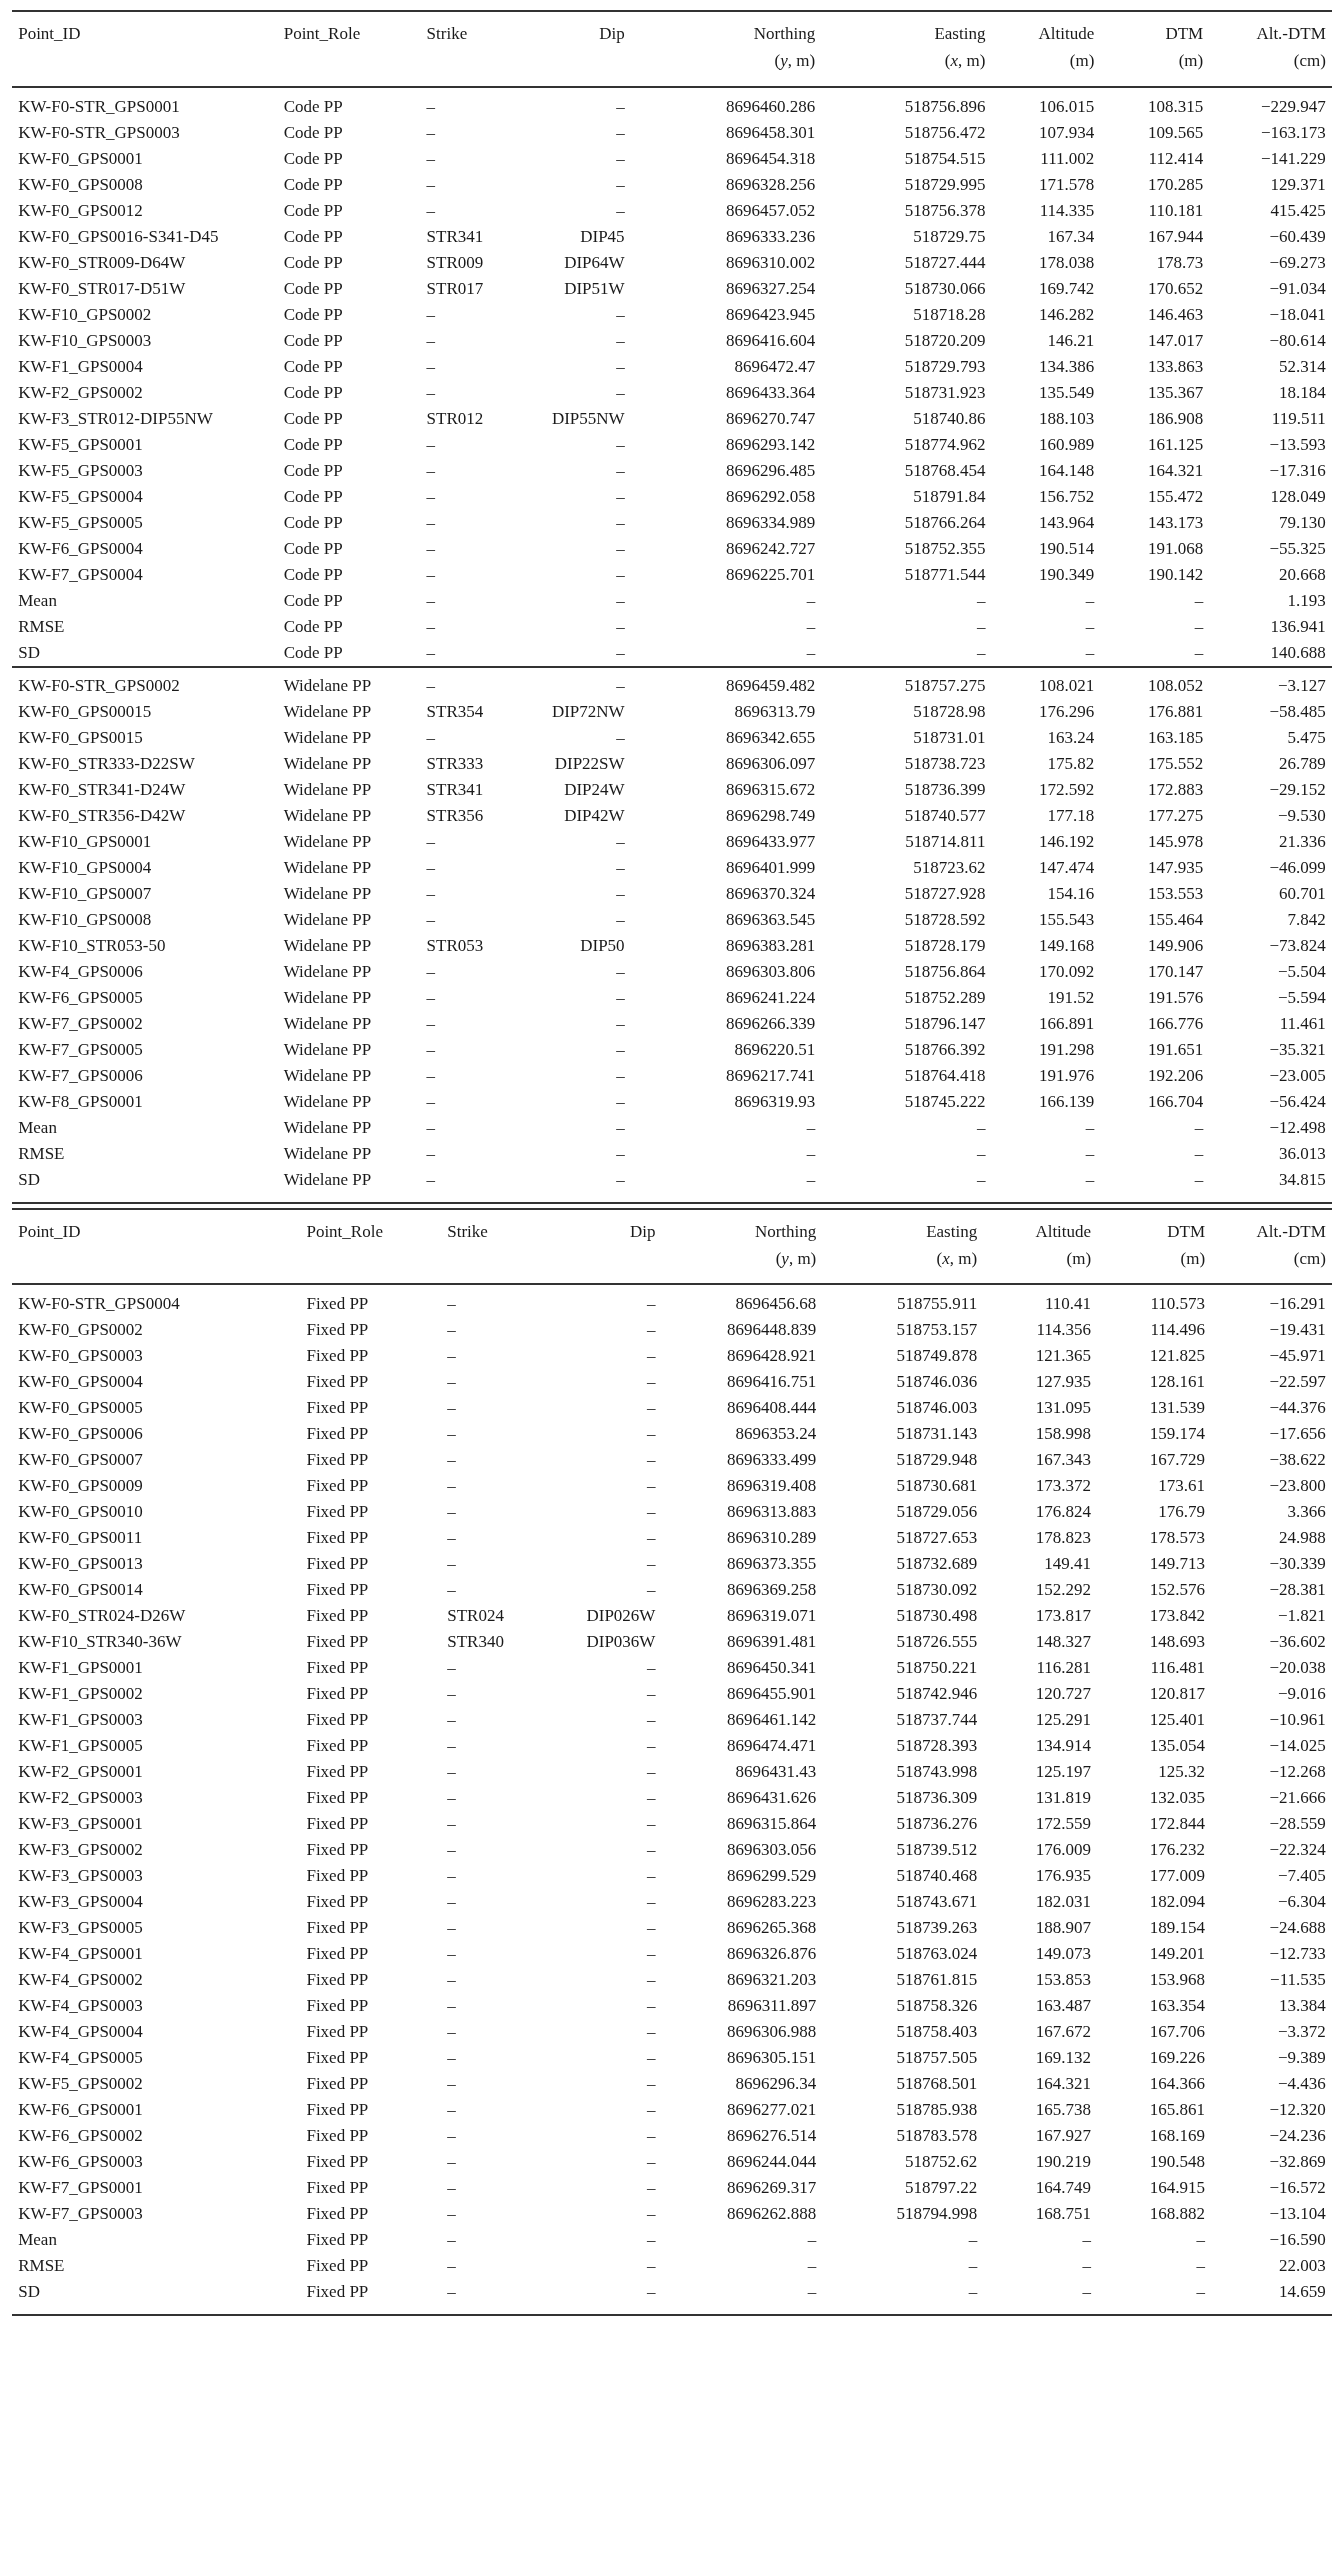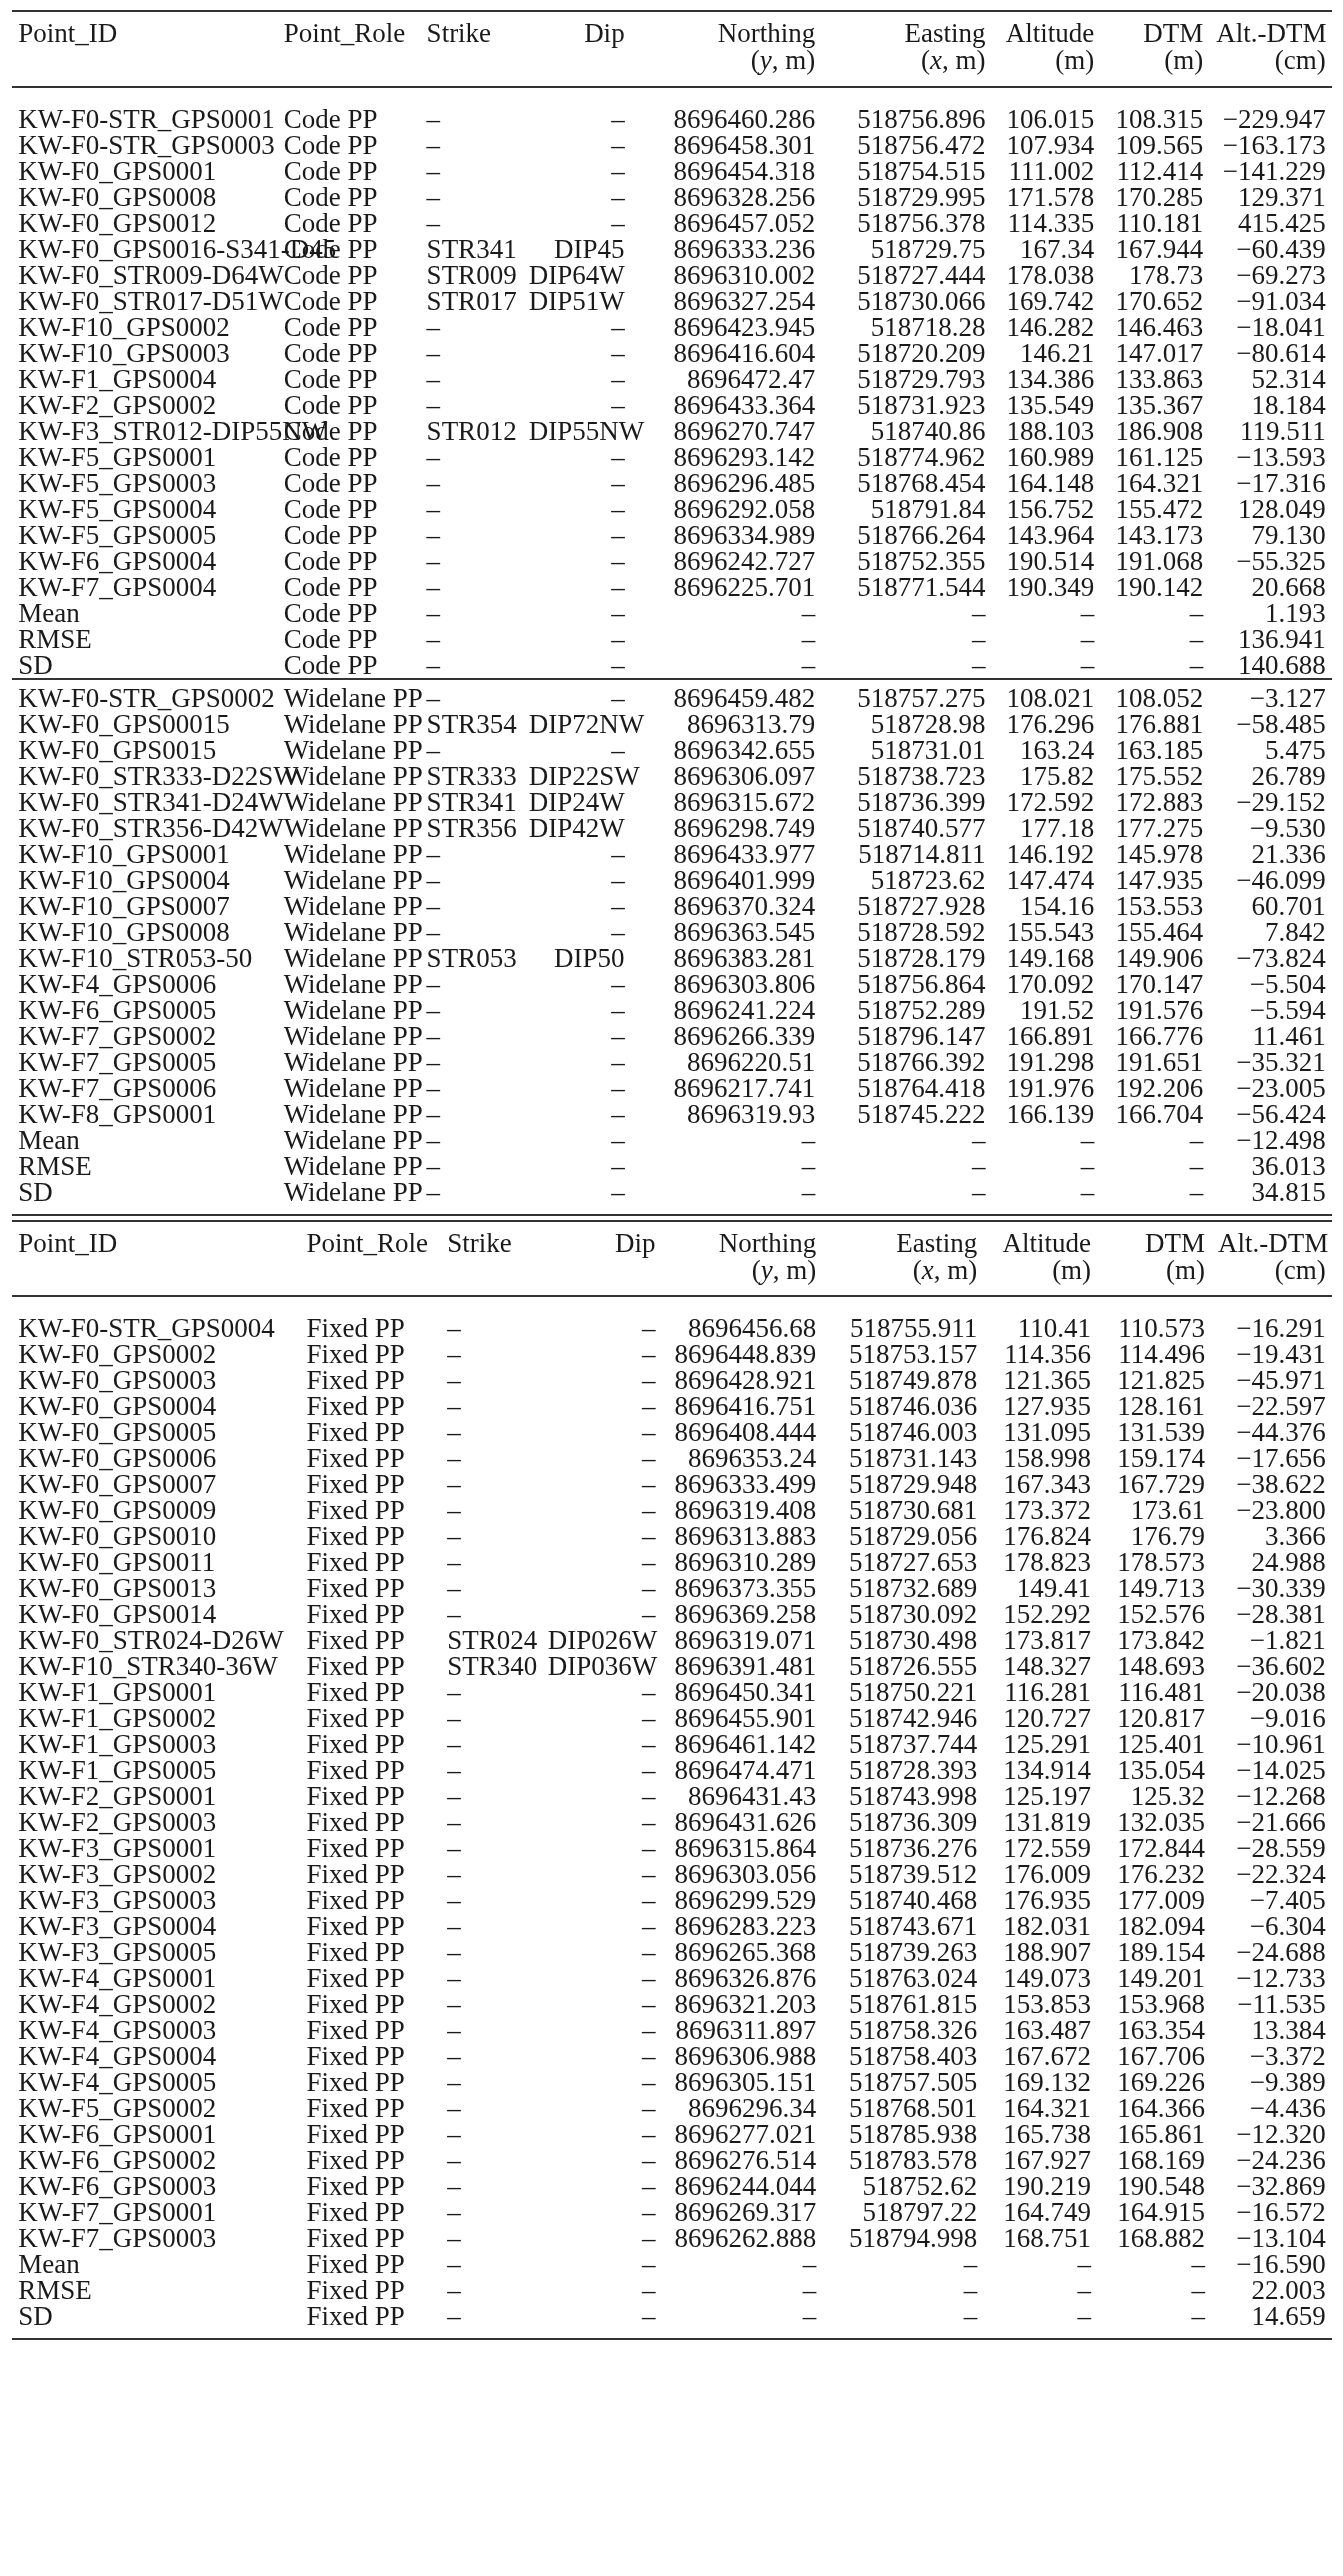--- a/index.html
+++ b/index.html
@@ -5,30 +5,30 @@
   html, body { margin: 0; padding: 0; background: #ffffff; }
   body {
     width: 1344px;
     font-family: "Liberation Serif", "DejaVu Serif", serif;
     color: #1a1a1a;
   }
   .page { padding: 10.4px 11.7px 13px 11.7px; }
   table {
     width: 100%;
     border-collapse: collapse;
-    font-size: 27px;
+    font-size: 17px;
     line-height: 26px;
     table-layout: fixed;
   }
   th, td { padding: 0 6.5px; white-space: nowrap; font-weight: normal; }
   th { vertical-align: top; padding-top: 7.8px; padding-bottom: 11.7px; line-height: 27px; }
   .l { text-align: left; }
   .r { text-align: right; }
   thead tr { border-top: 2px solid #333; border-bottom: 2px solid #333; }
-  tbody.first tr:first-child td { padding-top: 18px; }
+  tbody.first tr:first-child td { padding-top: 6px; }
   tbody.group-sep tr:first-child { border-top: 2px solid #333; }
   tbody.group-sep tr:first-child td { padding-top: 5px; }
   tbody.last tr:last-child td { padding-bottom: 9px; }
   .table-1 { border-bottom: 2px solid #333; }
   .double-gap { height: 3.9px; }
   .table-2 { border-bottom: 2px solid #333; }
   .unit { display: block; }
   i { font-style: italic; }
   col.c-id { width: 19.5%; }
   col.c-role { width: 10.5%; }

